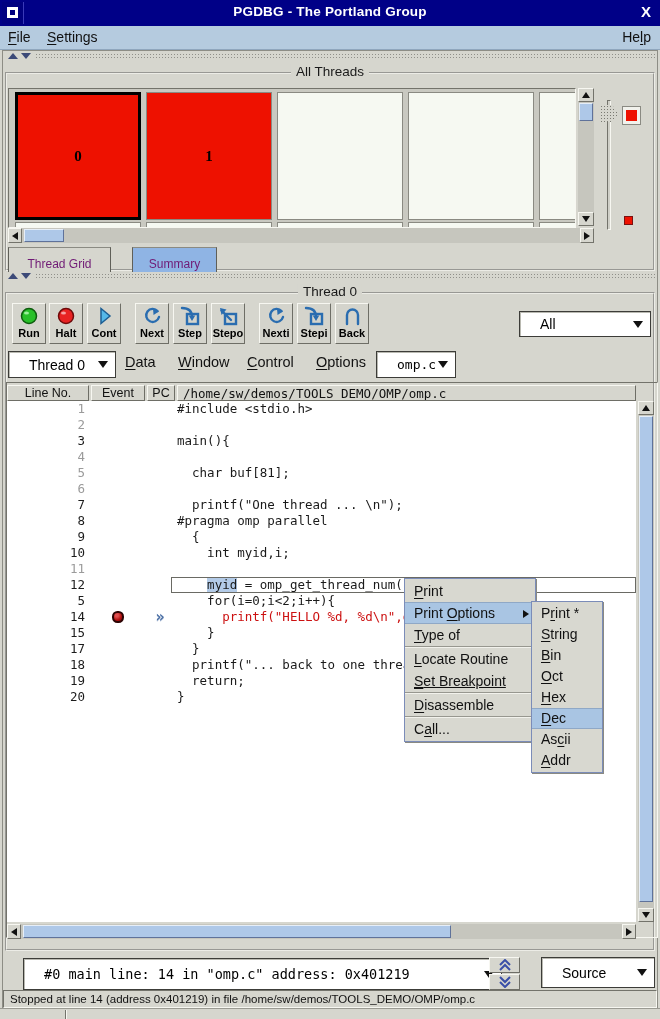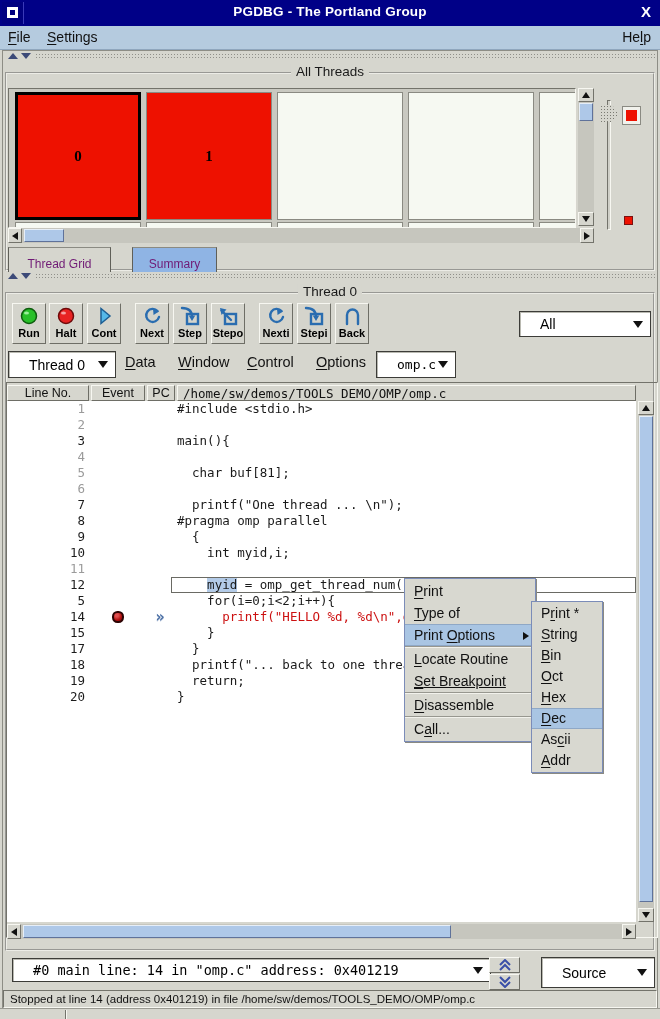--- a/index.html
+++ b/index.html
@@ -434,43 +434,43 @@
         <div class="thumbdots" style="position:absolute;left:16px;top:1px;width:428px;height:13px"></div>
         <div class="arrbtn" style="right:0;top:0;width:14px;height:15px">
             <span class="tri rt"></span>
           </div>
       </div>
     </div>
   </div>
 
   <div class="menu" style="left:404px;top:578px;width:132px;padding:1px 0" id="ctx-menu">
       <div class="menu-item" style="height: 22px; line-height: 22px;"><u>P</u>rint</div>
+      <div class="menu-item hl" style="height: 22px; line-height: 20px; background: rgb(169, 197, 227);">Print <u>O</u>ptions<span class="subarr"></span></div>
       <div class="menu-item" style="height: 22px; line-height: 22px;"><u>T</u>ype of</div>
-      <div class="menu-item hl" style="height: 22px; line-height: 20px; background: rgb(169, 197, 227);">Print <u>O</u>ptions<span class="subarr"></span></div>
       <div class="menu-sep"></div>
       <div class="menu-item" style="height: 22px; line-height: 22px;"><u>L</u>ocate Routine</div>
       <div class="menu-item" style="height: 22px; line-height: 22px; text-decoration: underline;"><u>S</u>et Breakpoint</div>
       <div class="menu-sep"></div>
       <div class="menu-item" style="height: 22px; line-height: 22px;"><u>D</u>isassemble</div>
       <div class="menu-sep"></div>
       <div class="menu-item" style="height: 22px; line-height: 22px;">C<u>a</u>ll...</div>
     </div>
 
   <div class="menu" style="left:531px;top:601px;width:72px;padding:1px 0;z-index:11" id="ctx-submenu">
       <div class="menu-item" style="height: 21px; line-height: 21px;">P<u>r</u>int *</div>
       <div class="menu-item" style="height: 21px; line-height: 21px;"><u>S</u>tring</div>
       <div class="menu-item" style="height: 21px; line-height: 21px;"><u>B</u>in</div>
       <div class="menu-item" style="height: 21px; line-height: 21px;"><u>O</u>ct</div>
       <div class="menu-item" style="height: 21px; line-height: 21px;"><u>H</u>ex</div>
       <div class="menu-item hl" style="height: 21px; line-height: 19px; background: rgb(169, 197, 227);"><u>D</u>ec</div>
       <div class="menu-item" style="height: 21px; line-height: 21px;">As<u>c</u>ii</div>
       <div class="menu-item" style="height: 21px; line-height: 21px;"><u>A</u>ddr</div>
     </div>
 
-  <div class="combo" style="left:12px;top:958px;width:479px;height:24px">
+  <div class="combo" style="left:23px;top:958px;width:479px;height:32px">
     <span class="cval" style="font-family:'DejaVu Sans Mono',monospace;font-size:13.5px">#0 main line: 14 in "omp.c" address: 0x401219</span>
     <span class="carr"></span>
   </div>
   <div class="chevbtn" style="top:957px">
     <svg width="18" height="12" viewBox="0 0 18 12">
         <polyline points="4,6 9,1 14,6" fill="none" stroke="#3a4fa8" stroke-width="2"></polyline>
         <polyline points="4,11 9,6 14,11" fill="none" stroke="#3a4fa8" stroke-width="2"></polyline>
       </svg>
   </div>
   <div class="chevbtn" style="top:974px">

